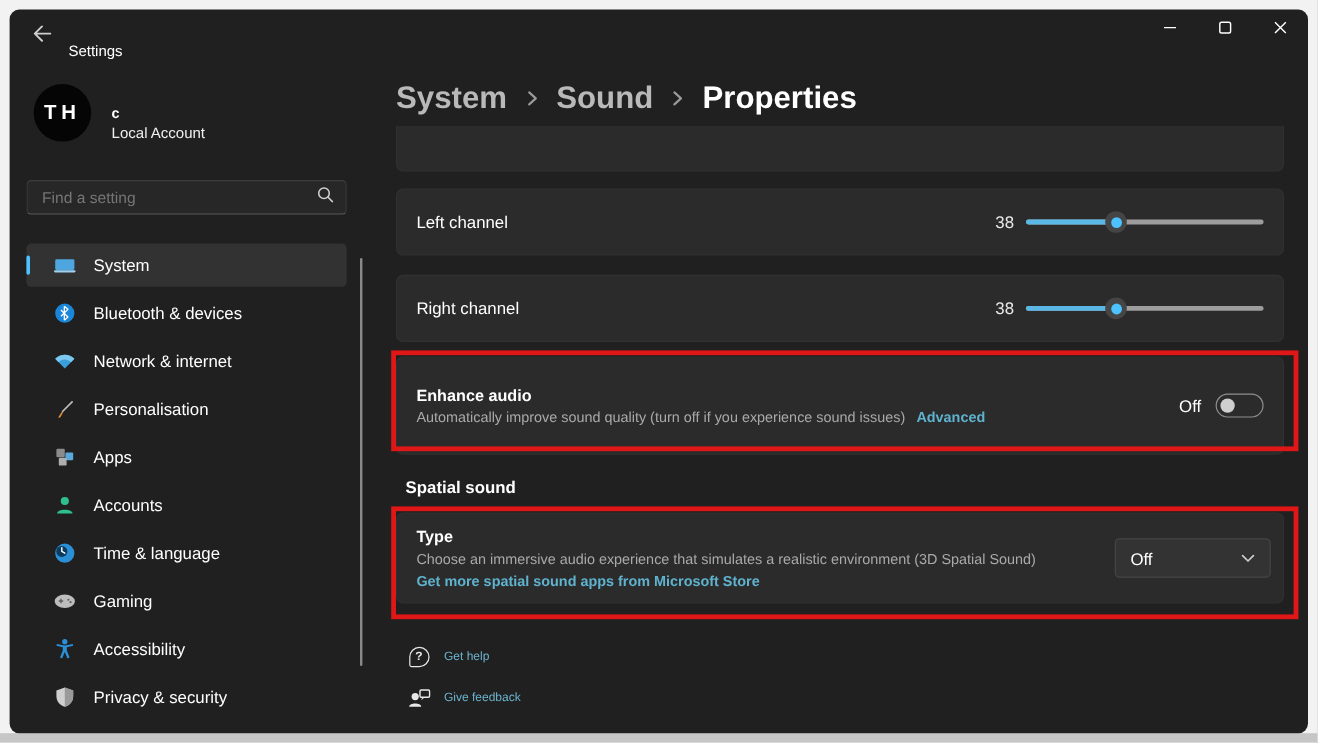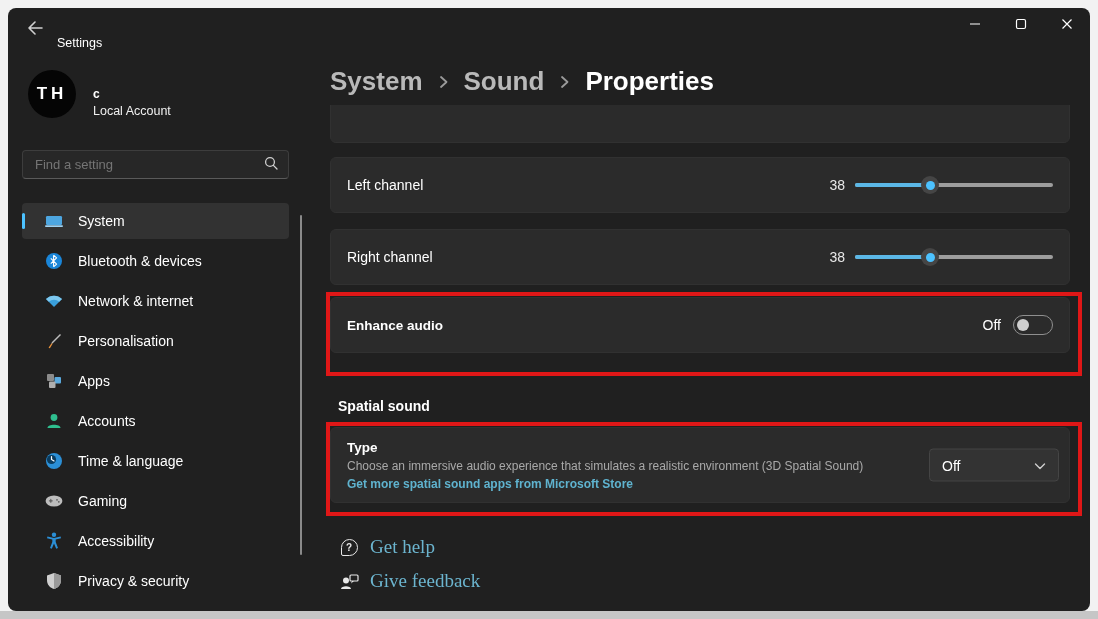--- a/index.html
+++ b/index.html
@@ -62,21 +62,21 @@
   .toggle{width:40px;height:20px;border:1px solid #8f8f8f;border-radius:11px;position:relative;cursor:pointer;box-sizing:border-box;}
   .toggle .knob{position:absolute;left:3px;top:3px;width:12px;height:12px;border-radius:50%;background:#cfcfcf;}
   .section-title{position:absolute;left:330px;top:390px;font-size:14px;font-weight:bold;color:#fff;}
   .dropdown{position:absolute;right:10px;top:50%;transform:translateY(-50%);width:130px;height:33px;background:#333333;
     border:1px solid #454545;border-radius:4px;box-sizing:border-box;display:flex;align-items:center;
     padding:0 12px;cursor:pointer;}
   .dd-value{flex:1;font-size:14px;color:#fff;}
   .red-box{position:absolute;border:4px solid #e01717;pointer-events:none;z-index:5;}
   .footer-link{position:absolute;left:330px;display:flex;align-items:center;cursor:pointer;}
   .fl-ic{width:22px;height:22px;display:flex;align-items:center;justify-content:center;margin-right:10px;}
-  .fl-text{font-size:19px;color:#6cb5cf;font-family:Liberation Serif, serif;}
+  .fl-text{font-size:10px;color:#6cb5cf;}
   .help-bubble{width:15px;height:15px;border:1.6px solid #e8e8e8;border-radius:50% 50% 50% 2px;display:flex;
     align-items:center;justify-content:center;font-size:10px;font-weight:bold;color:#e8e8e8;}
 </style>
 </head>
 <body>
 
 <div class="stage">
   <div class="desktop-strip"></div>
 
   <div class="win">
@@ -295,22 +295,26 @@
       <span class="row-label">Right channel</span>
       <div class="slider-group">
         <span class="slider-val">38</span>
         <div class="slider-track">
           <div class="slider-fill"></div>
           <div class="slider-thumb"></div>
         </div>
       </div>
     </div>
 
-    <div class="card col-card" style="top:289px;height:56px;">
+    <div class="card col-card" style="top:289px;height:82px;">
       <div class="settings-title">Enhance audio</div>
+      <div class="settings-desc">
+        <span>Automatically improve sound quality (turn off if you experience sound issues)</span>
+        <span class="inline-link" style="margin-left:6px;">Advanced</span>
+      </div>
       <div class="toggle-wrap">
         <span class="toggle-label">Off</span>
         <div class="toggle">
           <div class="knob"></div>
         </div>
       </div>
     </div>
     <div class="red-box" style="left:318px;top:284px;width:748px;height:76px;"></div>
 
     <div class="section-title">Spatial sound</div>

